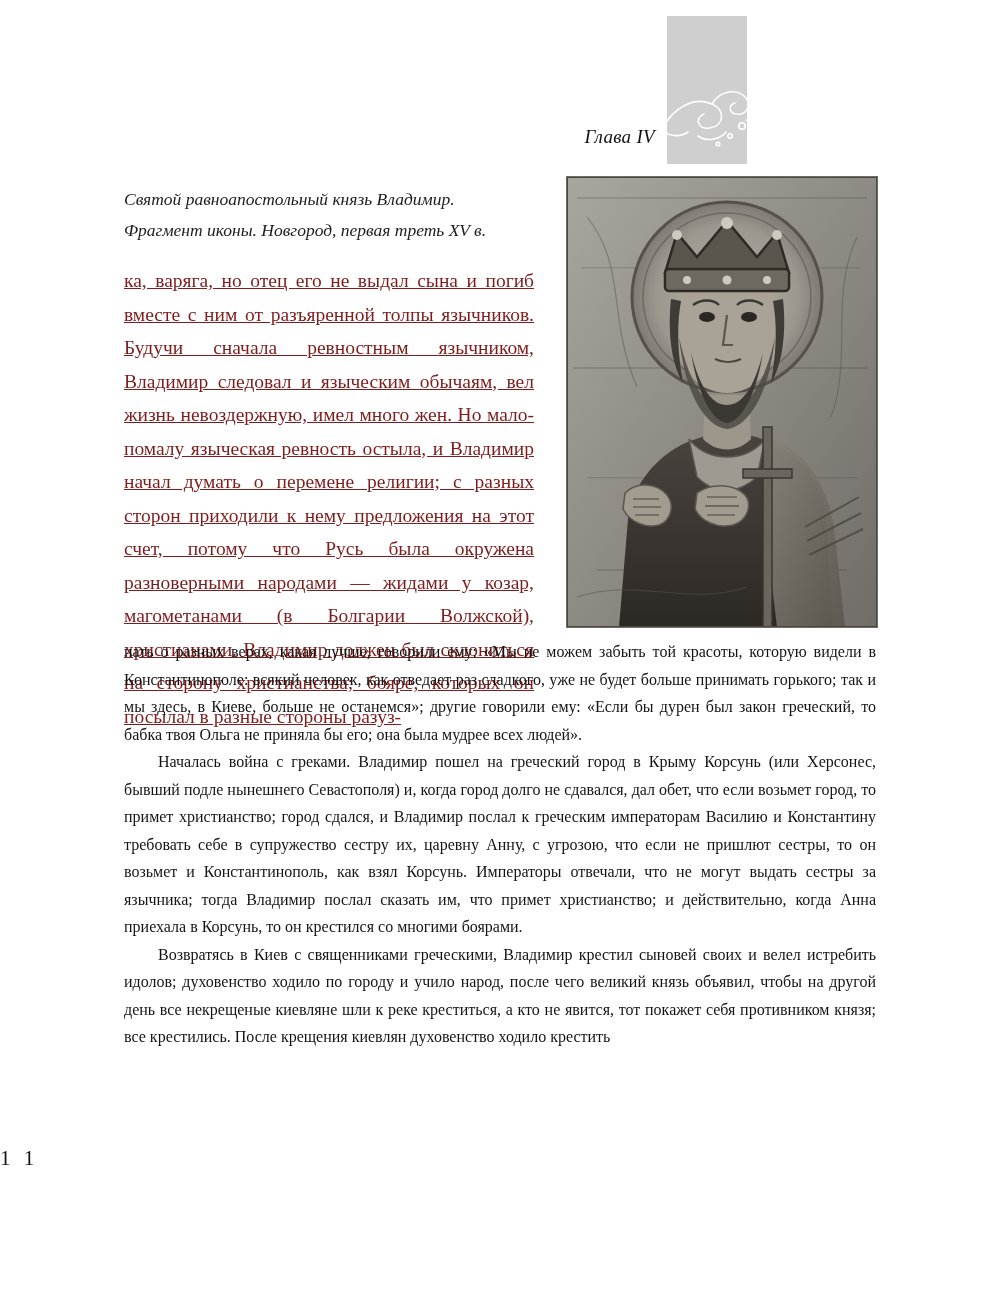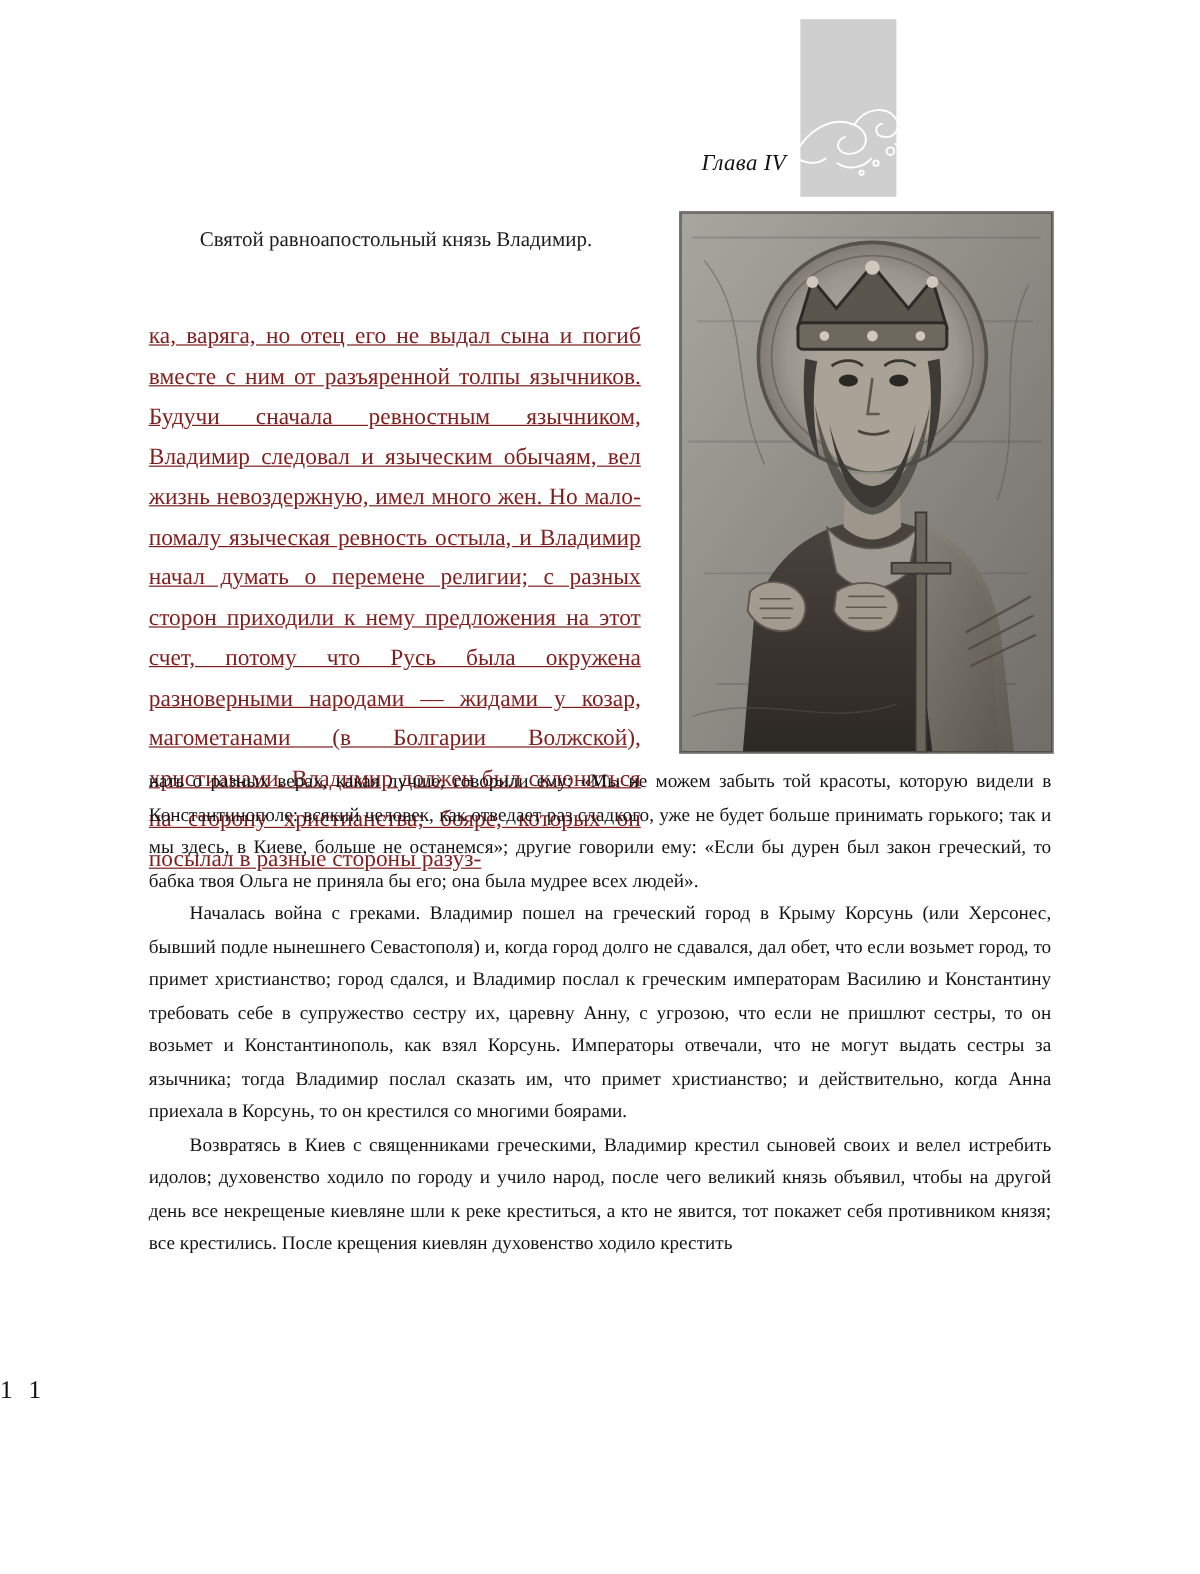--- a/index.html
+++ b/index.html
@@ -54,21 +54,22 @@
     width: 110px;
     height: 75px;
   }
 
   
   .caption {
     position: absolute;
     left: 124px;
     top: 168px;
     width: 412px;
-    text-align: center;
+    text-align: left;
+    font-style: italic;
     font-size: 17.5px;
     line-height: 1.75;
     color: #1c1c1c;
   }
 
   
   .figure {
     position: absolute;
     left: 566px;
     top: 160px;
@@ -142,20 +143,21 @@
         <circle cx="68" cy="66" r="1.8"></circle>
         <path d="M96 42 C 104 44, 106 52, 100 56"></path>
       </g>
     </svg>
   </div>
 
   <div class="running-head">Глава IV</div>
 
   <div class="caption">
     <div>Святой равноапостольный князь Владимир.</div>
+    <div>Фрагмент иконы. Новгород, первая треть XV в.</div>
   </div>
 
   <div class="figure">
     <svg width="310" height="450" viewBox="0 0 310 450" xmlns="http://www.w3.org/2000/svg">
       <defs>
         <linearGradient id="bg" x1="0" y1="0" x2="1" y2="1">
           <stop offset="0%" stop-color="#a9a6a0"></stop>
           <stop offset="50%" stop-color="#8e8b85"></stop>
           <stop offset="100%" stop-color="#706d68"></stop>
         </linearGradient>

